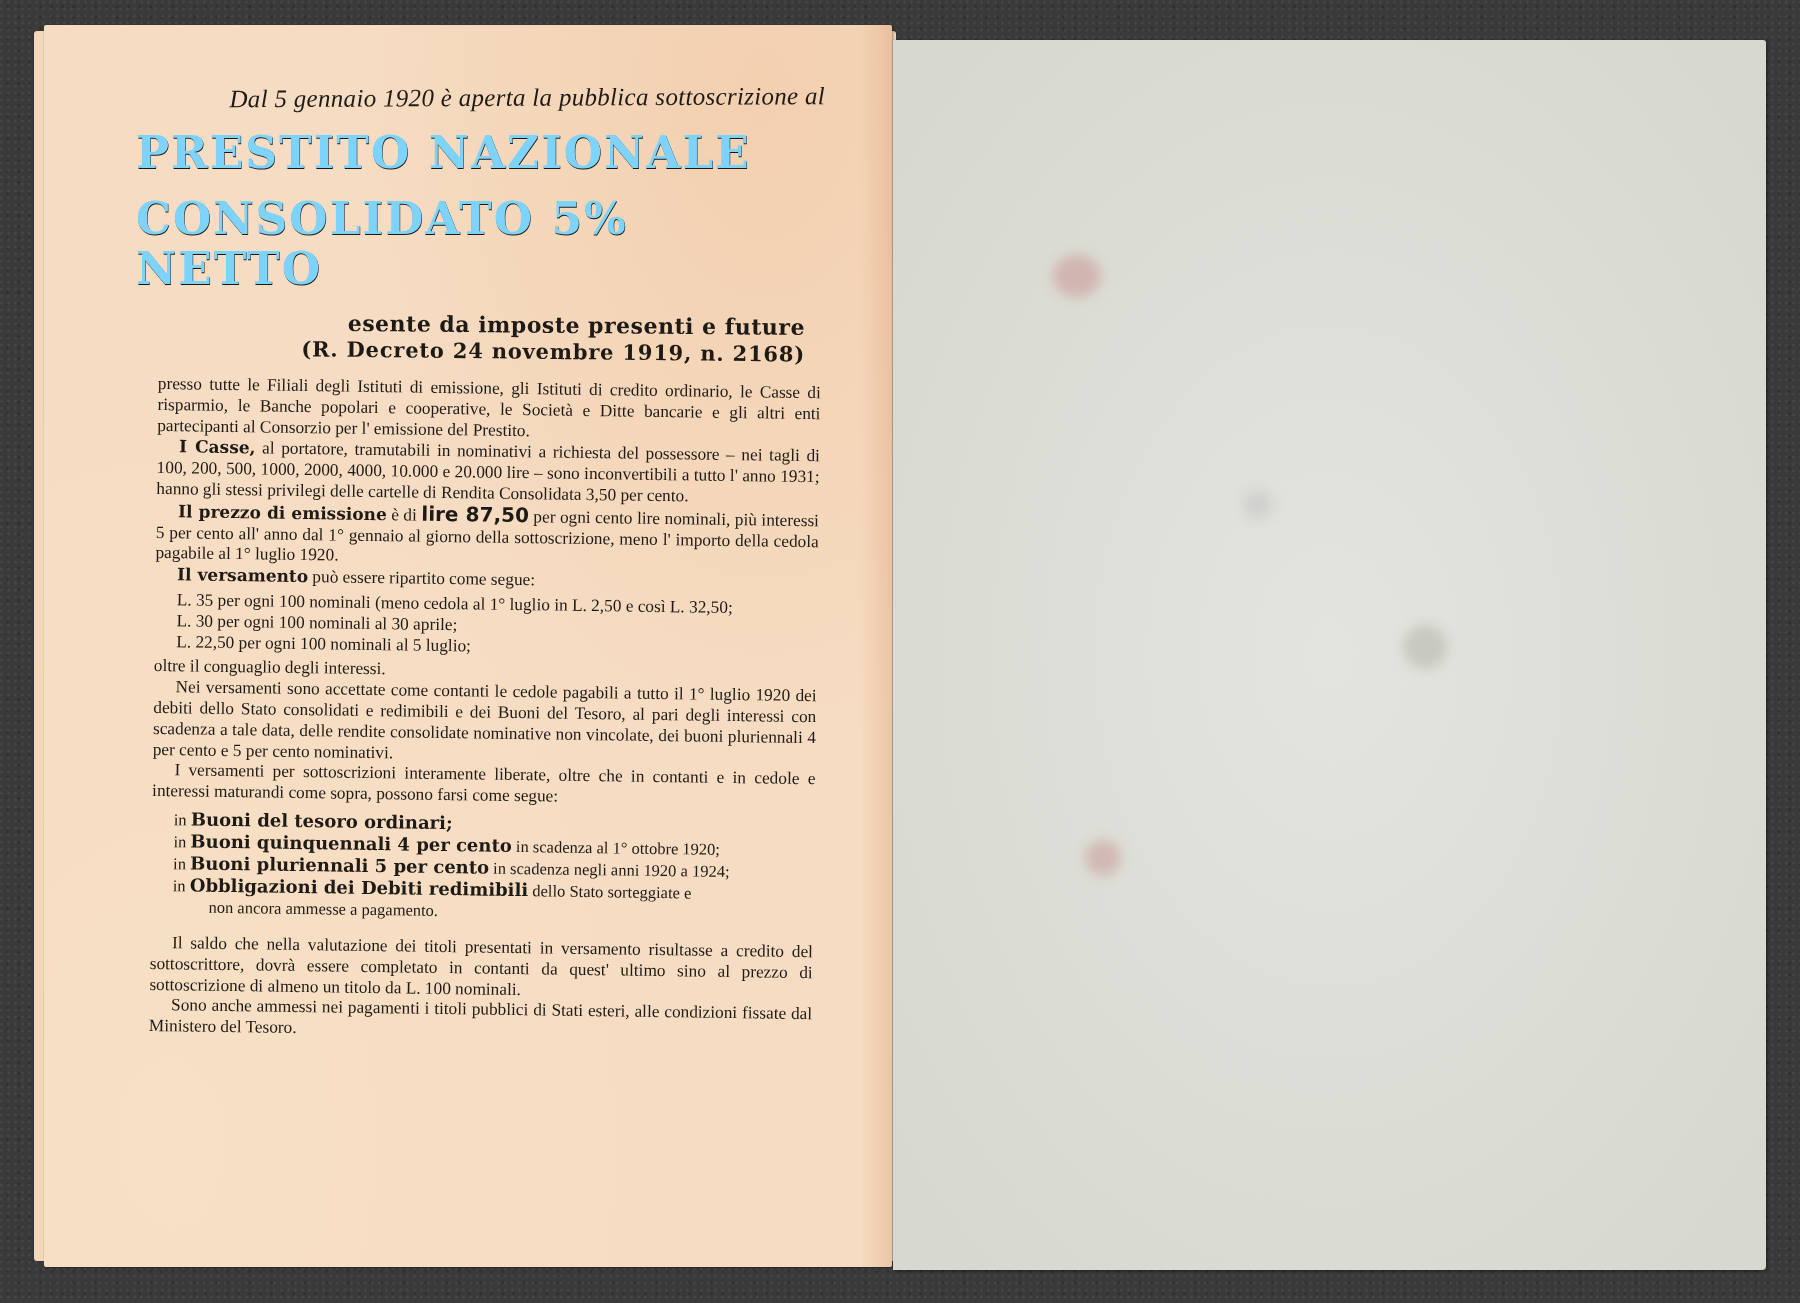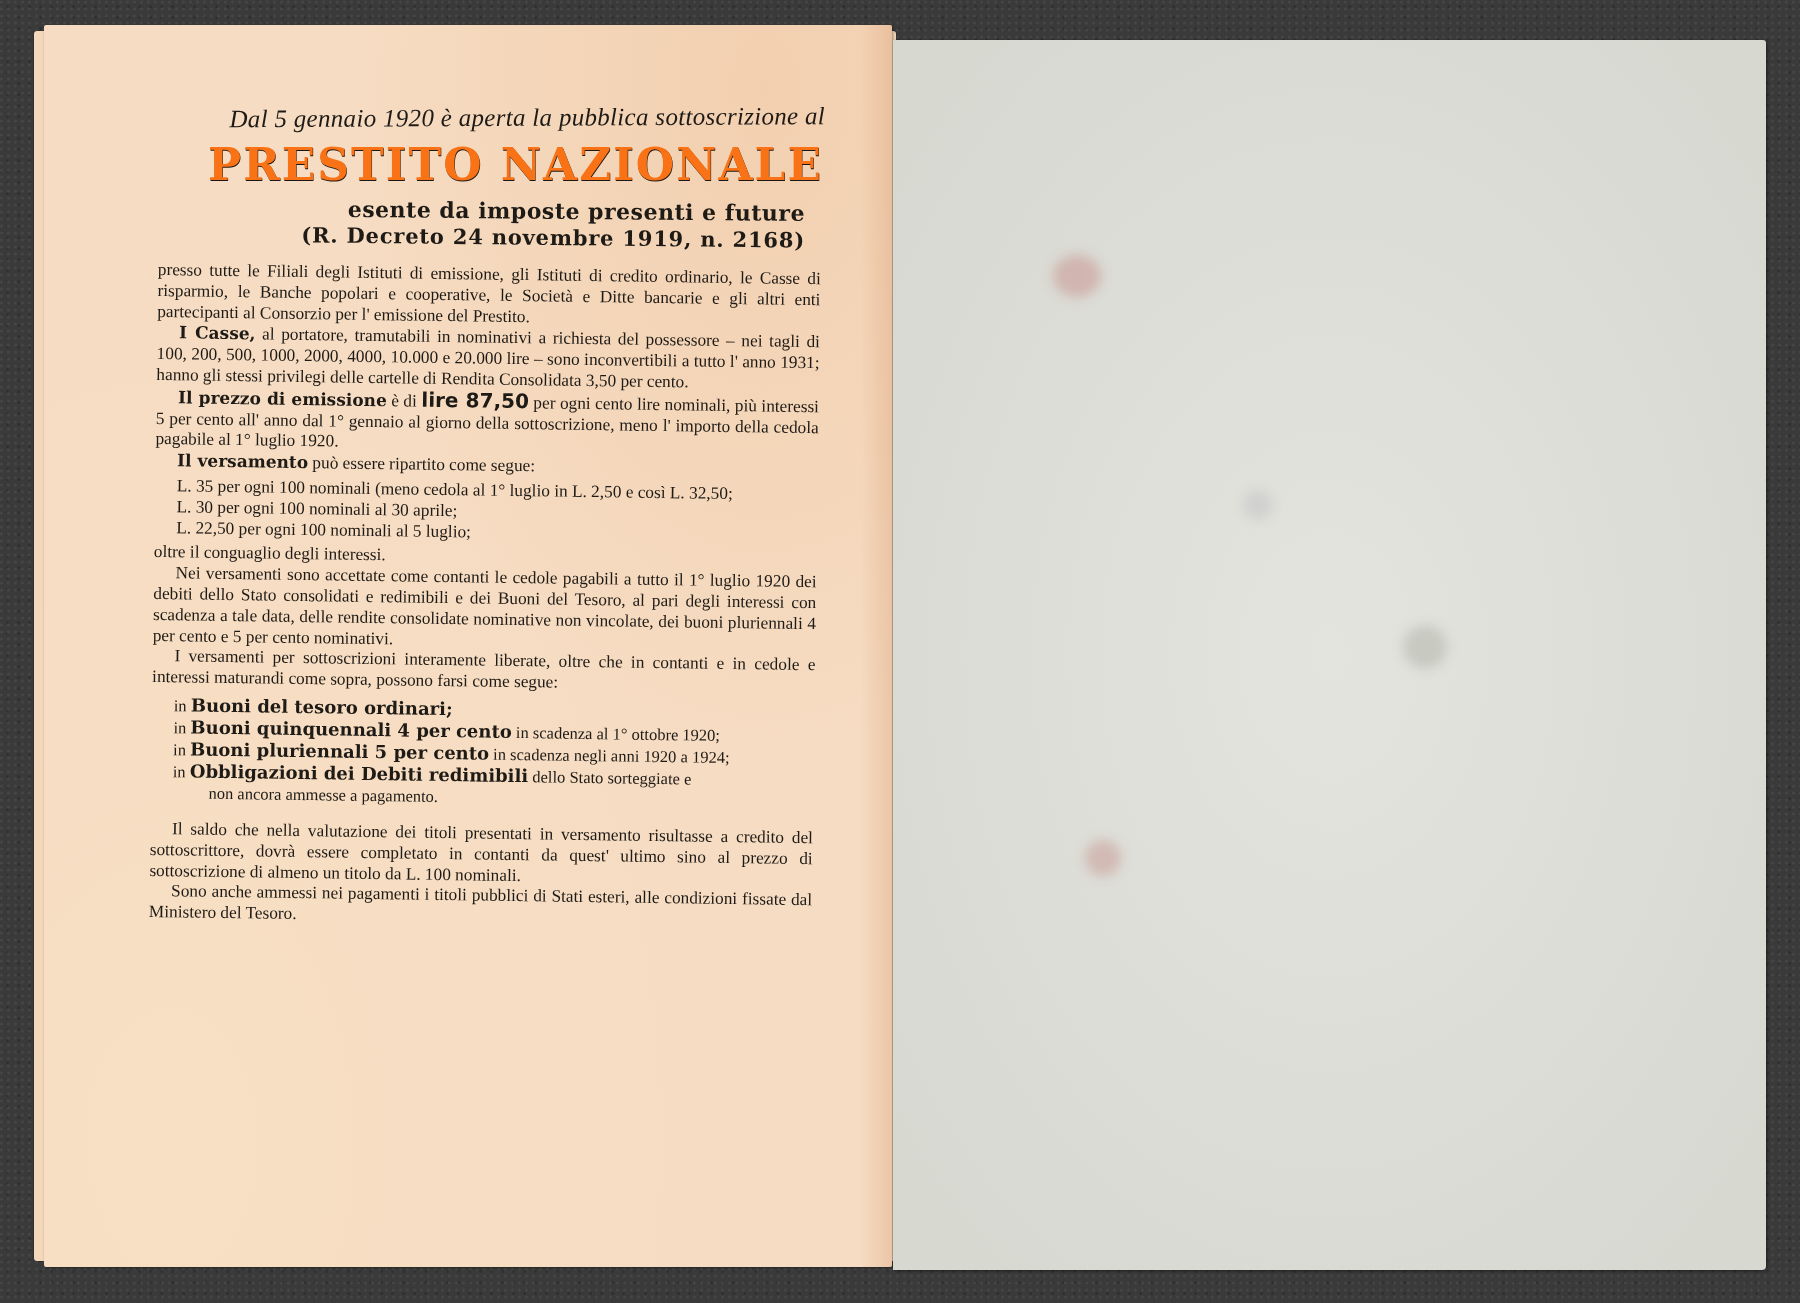--- a/index.html
+++ b/index.html
@@ -40,33 +40,33 @@
     border-radius: 0 3px 4px 0;
     box-shadow: 1px 1px 3px rgba(0,0,0,.45);
   }
   .stain { position: absolute; border-radius: 50%; filter: blur(6px); }
   .stain.s1 { left: 160px; top: 215px; width: 48px; height: 42px; background: rgba(200,150,145,.55); }
   .stain.s2 { left: 192px; top: 800px; width: 36px; height: 36px; background: rgba(200,150,145,.5); }
   .stain.s3 { left: 510px; top: 585px; width: 44px; height: 44px; background: rgba(170,170,160,.45); }
   .stain.s4 { left: 350px; top: 450px; width: 30px; height: 30px; background: rgba(180,180,190,.35); }
 
   .content {
-    position: absolute; left: 120px; top: 104px; width: 705px;
+    position: absolute; left: 120px; top: 84px; width: 705px;
     color: #1e1a16;
   }
   .intro {
     font-style: italic; font-size: 25px; text-align: right;
     letter-spacing: .3px; margin: 0 0 8px 0;
     transform: rotate(-0.3deg);
   }
   .title {
     font-family: "DejaVu Serif", "Liberation Serif", serif;
     font-weight: bold; font-size: 44px; line-height: 50px;
-    text-align: right; letter-spacing: 2px; margin: 2px;
-    color: #f97316;
+    letter-spacing: 2px; margin: 16px;
+    color: #7dd3fc;
     text-shadow: 0.5px 0.5px 0 #1a1714;
   }
   .subtitle {
     font-family: "DejaVu Serif", serif; font-weight: bold;
     font-size: 22px; line-height: 28px; text-align: right;
     margin: 6px 20px 0 0; letter-spacing: .5px;
     transform: rotate(0.5deg);
   }
   .decree {
     font-family: "DejaVu Serif", serif; font-weight: bold;
@@ -103,20 +103,21 @@
 <div class="right-page">
   <div class="stain s1"></div>
   <div class="stain s2"></div>
   <div class="stain s3"></div>
   <div class="stain s4"></div>
 </div>
 
 <div class="content">
   <p class="intro">Dal 5 gennaio 1920 è aperta la pubblica sottoscrizione al</p>
   <p class="title">PRESTITO NAZIONALE</p>
+  <p class="title">CONSOLIDATO 5% NETTO</p>
   <p class="subtitle">esente da imposte presenti e future</p>
   <p class="decree">(R. Decreto 24 novembre 1919, n. 2168)</p>
 
   <div class="body">
     <p>presso tutte le Filiali degli Istituti di emissione, gli Istituti di credito ordinario, le Casse di risparmio, le Banche popolari e cooperative, le Società e Ditte bancarie e gli altri enti partecipanti al Consorzio per l' emissione del Prestito.</p>
     <p class="ind"><span class="lead">I Casse,</span><span> al portatore, tramutabili in nominativi a richiesta del possessore – nei tagli di 100, 200, 500, 1000, 2000, 4000, 10.000 e 20.000 lire – sono inconvertibili a tutto l' anno 1931; hanno gli stessi privilegi delle cartelle di Rendita Consolidata 3,50 per cento.</span></p>
     <p class="ind"><span class="lead">Il prezzo di emissione</span><span> è di </span><span class="big-amount">lire 87,50</span><span> per ogni cento lire nominali, più interessi 5 per cento all' anno dal 1° gennaio al giorno della sottoscrizione, meno l' importo della cedola pagabile al 1° luglio 1920.</span></p>
     <p class="ind"><span class="lead">Il versamento</span><span> può essere ripartito come segue:</span></p>
     <div class="list">
       <p>L. 35 per ogni 100 nominali (meno cedola al 1° luglio in L. 2,50 e così L. 32,50;</p>

